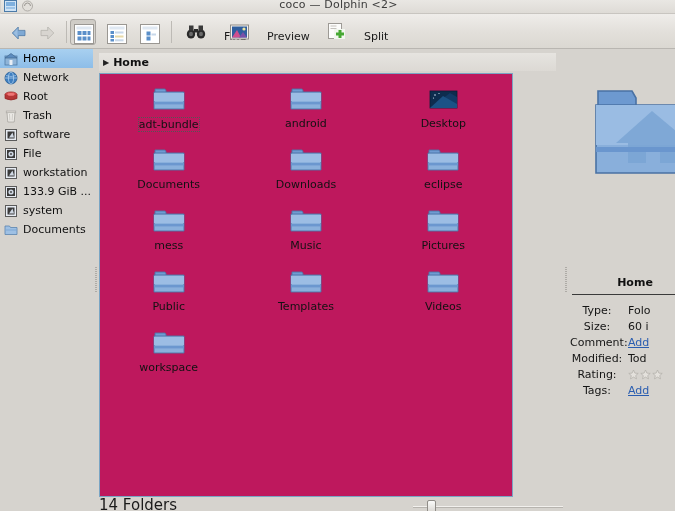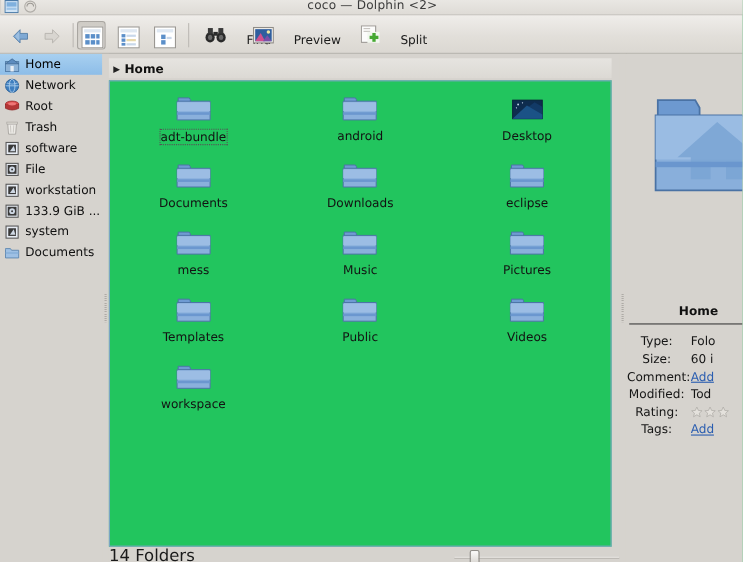--- a/index.html
+++ b/index.html
@@ -90,22 +90,22 @@
   .urlbar {
     position: absolute; left: 99px; top: 53px; width: 457px; height: 18px;
     background: linear-gradient(to bottom,#e6e4e0,#dcd9d4);
     display: flex; align-items: center; padding-left: 4px; gap: 4px;
   }
   .crumb-arrow { font-size: 8px; color: #222; }
   .crumb-text { font-weight: bold; font-size: 11px; color: #111; }
 
   
   .fileview {
-    position: absolute; left: 99px; top: 73px; width: 457px; height: 424px;
-    background: #22c55e; border: 1px solid #7aa5c4;
+    position: absolute; left: 99px; top: 73px; width: 414px; height: 424px;
+    background: #be185d; border: 1px solid #7aa5c4;
     overflow: hidden;
   }
   .grid {
     position: absolute; left: 0; top: 10px; width: 100%;
     display: grid; grid-template-columns: repeat(3, 1fr);
     row-gap: 8px;
   }
   .cell {
     display: flex; flex-direction: column; align-items: center;
     height: 53px; justify-content: flex-start;
@@ -530,33 +530,33 @@
 
       <div class="cell">
         <span class="ico">
           <svg width="34" height="30" viewBox="0 0 34 30">
             <path d="M3 5 L3 9 L14 9 L14 6.5 L13 5 Z" fill="#6f9bd2" stroke="#4d74a6" stroke-width=".9"></path>
             <path d="M2 8 L2 25 L32 25 L32 8 Z" fill="#8ab0dc" stroke="#4d74a6" stroke-width=".9"></path>
             <rect x="2" y="18" width="30" height="2.4" fill="#6b97cf"></rect>
             <rect x="2" y="9" width="30" height="8" fill="#9cbde4"></rect>
           </svg>
         </span>
+        <span class="nm">Public</span>
+      </div>
+
+      <div class="cell">
+        <span class="ico">
+          <svg width="34" height="30" viewBox="0 0 34 30">
+            <path d="M3 5 L3 9 L14 9 L14 6.5 L13 5 Z" fill="#6f9bd2" stroke="#4d74a6" stroke-width=".9"></path>
+            <path d="M2 8 L2 25 L32 25 L32 8 Z" fill="#8ab0dc" stroke="#4d74a6" stroke-width=".9"></path>
+            <rect x="2" y="18" width="30" height="2.4" fill="#6b97cf"></rect>
+            <rect x="2" y="9" width="30" height="8" fill="#9cbde4"></rect>
+          </svg>
+        </span>
         <span class="nm">Templates</span>
-      </div>
-
-      <div class="cell">
-        <span class="ico">
-          <svg width="34" height="30" viewBox="0 0 34 30">
-            <path d="M3 5 L3 9 L14 9 L14 6.5 L13 5 Z" fill="#6f9bd2" stroke="#4d74a6" stroke-width=".9"></path>
-            <path d="M2 8 L2 25 L32 25 L32 8 Z" fill="#8ab0dc" stroke="#4d74a6" stroke-width=".9"></path>
-            <rect x="2" y="18" width="30" height="2.4" fill="#6b97cf"></rect>
-            <rect x="2" y="9" width="30" height="8" fill="#9cbde4"></rect>
-          </svg>
-        </span>
-        <span class="nm">Public</span>
       </div>
 
 
       <div class="cell">
         <span class="ico">
           <svg width="34" height="30" viewBox="0 0 34 30">
             <path d="M3 5 L3 9 L14 9 L14 6.5 L13 5 Z" fill="#6f9bd2" stroke="#4d74a6" stroke-width=".9"></path>
             <path d="M2 8 L2 25 L32 25 L32 8 Z" fill="#8ab0dc" stroke="#4d74a6" stroke-width=".9"></path>
             <rect x="2" y="18" width="30" height="2.4" fill="#6b97cf"></rect>
             <rect x="2" y="9" width="30" height="8" fill="#9cbde4"></rect>

